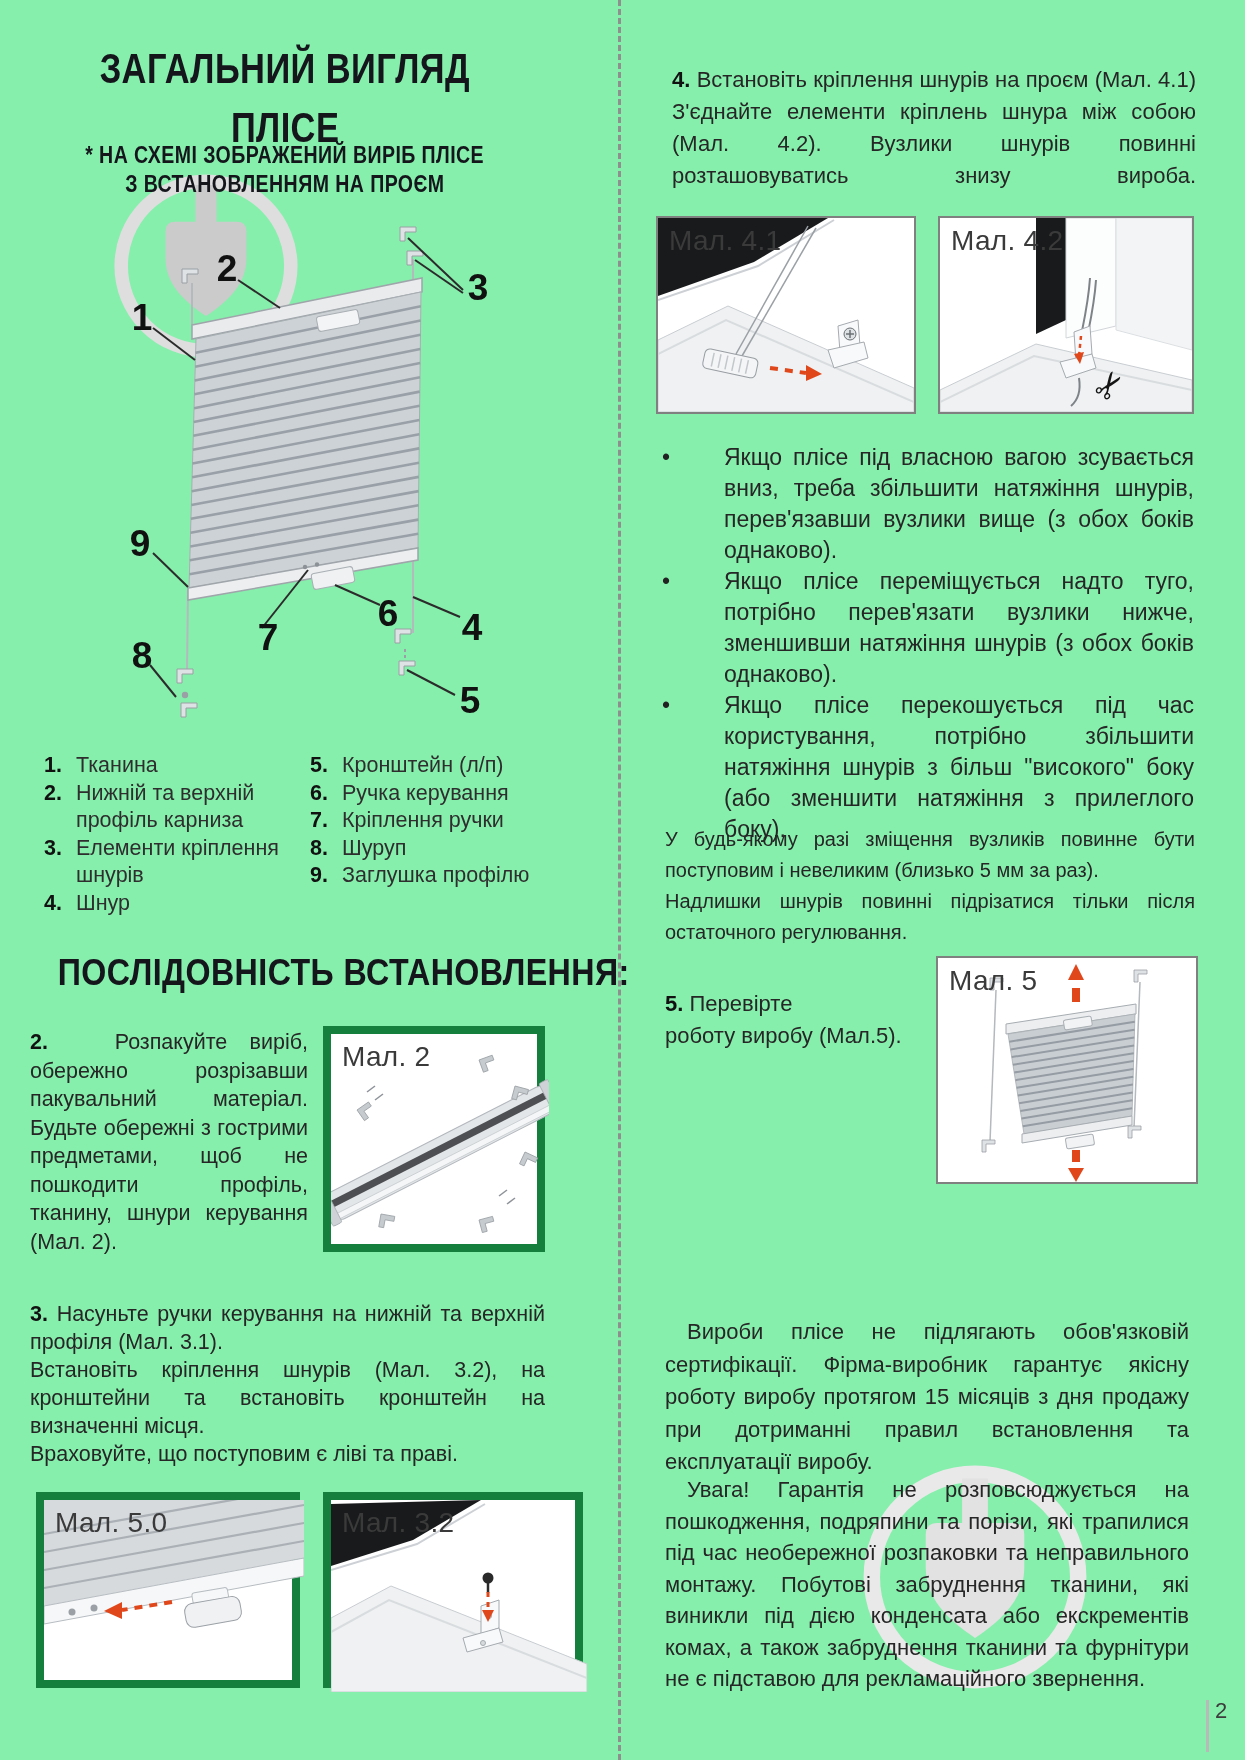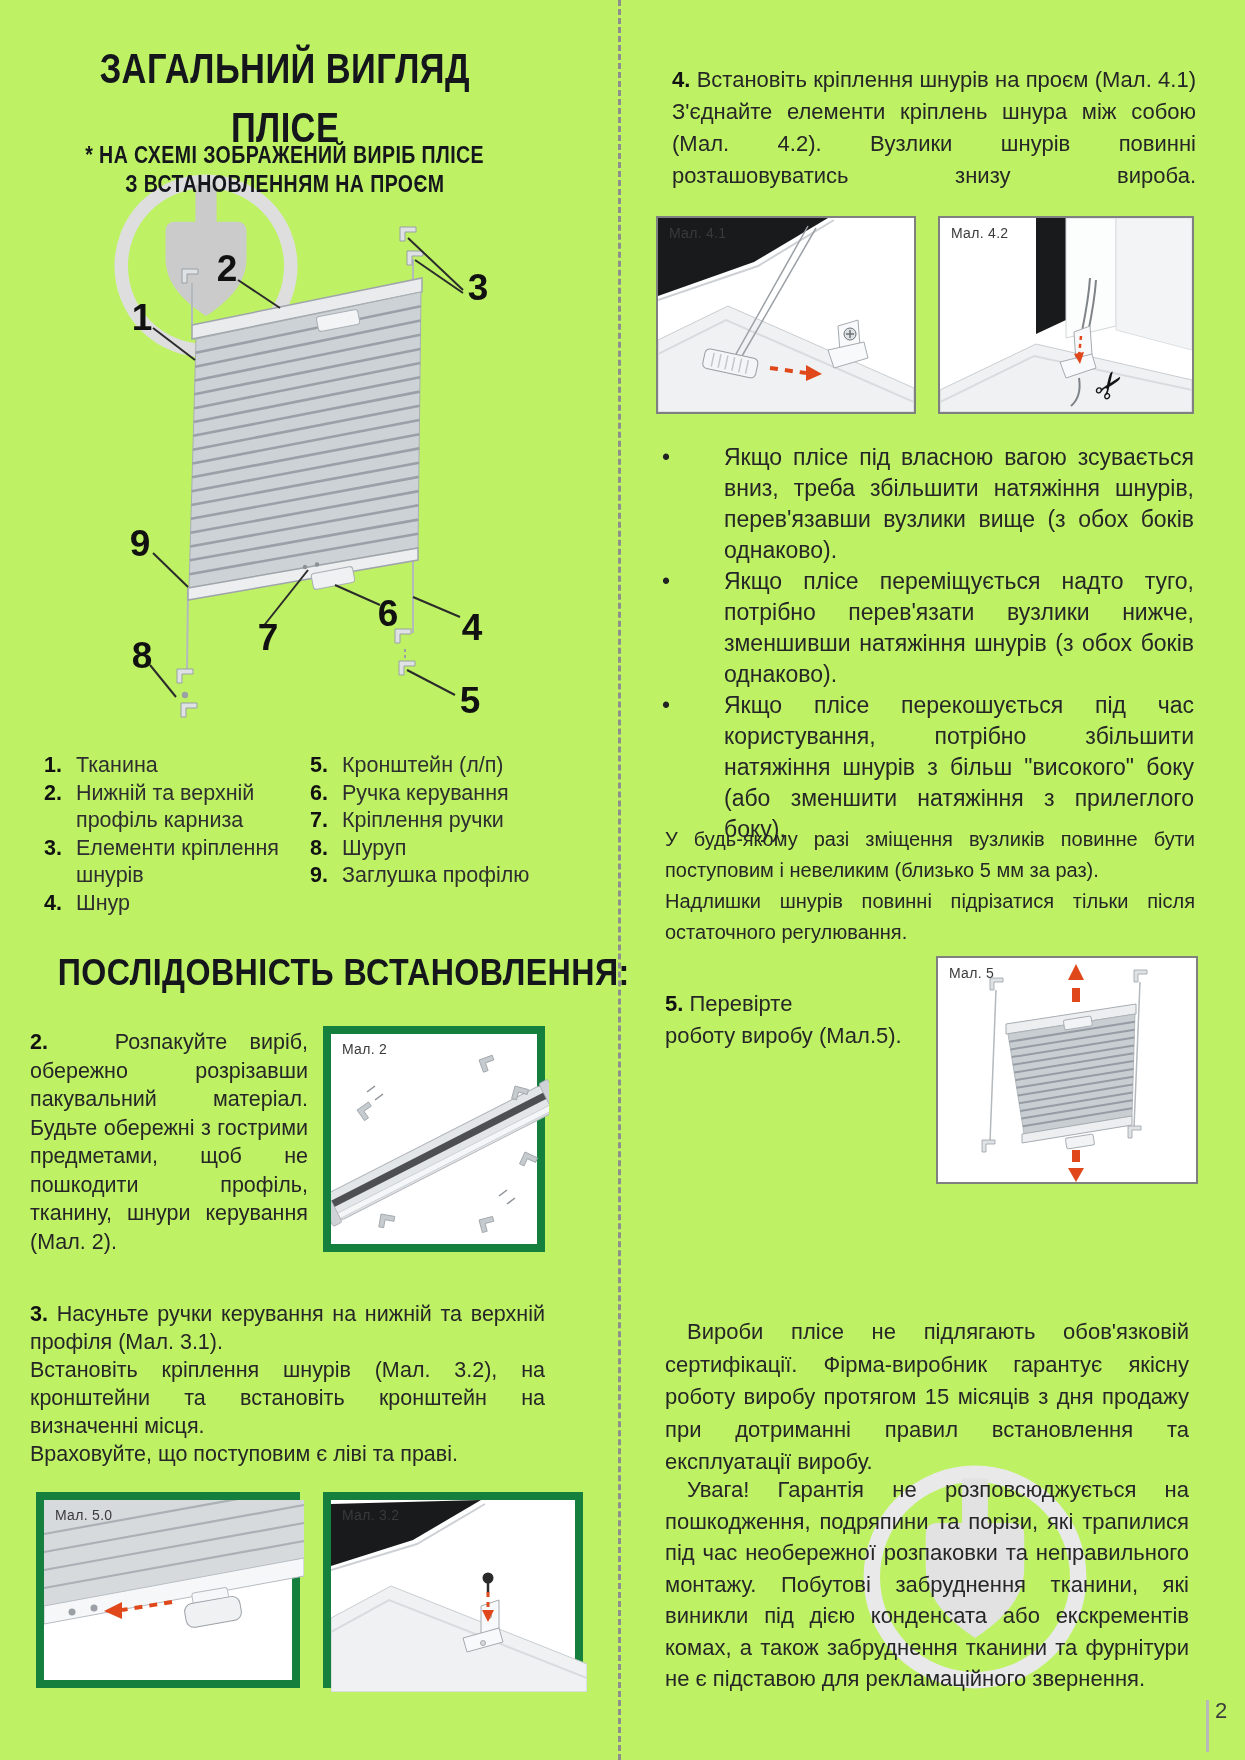--- a/index.html
+++ b/index.html
@@ -1,34 +1,34 @@
 <!DOCTYPE html>
 <html><head>
 <meta charset="utf-8">
 <style>
   html,body{margin:0;padding:0;background:#e8e8e8;}
-  .page{position:relative;width:1245px;height:1760px;background:#bef264;overflow:hidden;
+  .page{position:relative;width:1245px;height:1760px;background:#86efac;overflow:hidden;
         font-family:"Liberation Sans", sans-serif;color:#222;}
   .abs{position:absolute;}
   .t-center{text-align:center;}
   .cond{display:inline-block;font-weight:700;transform:scaleX(.82);transform-origin:50% 50%;
         white-space:nowrap;letter-spacing:.5px;color:#14161c;}
   .cond85{transform:scaleX(.85);}
   .cond87{transform:scaleX(.87);}
   .cond90{transform:scaleX(.90);}
   .jt{text-align:justify;}
   .body-l{font-size:21.5px;line-height:28px;color:#262626;}
   .body-r{font-size:22px;line-height:32px;color:#262626;}
   .legend-item{display:flex;font-size:21.5px;line-height:27.5px;color:#2e2e2e;}
   .lnum{width:32px;flex:none;font-weight:700;color:#111;}
   .ltxt{flex:1;}
   .figbox{position:absolute;background:#fff;box-sizing:border-box;z-index:2;}
   .bdark{border:8px solid #15803d;}
   .bgray{border:2px solid #808080;}
-  .figlabel{position:absolute;left:11px;top:7px;font-size:14px;color:#3a3a3a;letter-spacing:.3px;z-index:3;text-align:center;}
+  .figlabel{position:absolute;left:11px;top:7px;font-size:28px;color:#3a3a3a;letter-spacing:.3px;z-index:3;text-align:center;}
   .bullet-row{display:flex;}
   .bdot{width:62px;flex:none;padding-left:14px;font-size:23px;line-height:31px;color:#222;}
   .btxt{width:470px;text-align:justify;font-size:23px;line-height:31px;color:#262626;}
   .divider{position:absolute;left:618px;top:0;height:1760px;width:0;border-left:3px dashed #8f8f8f;z-index:1;}
   .wm{position:absolute;z-index:0;}
   .z1{z-index:2;}
   b{font-weight:700;color:#111;}
   p{margin:0;}
 </style>
 </head>

